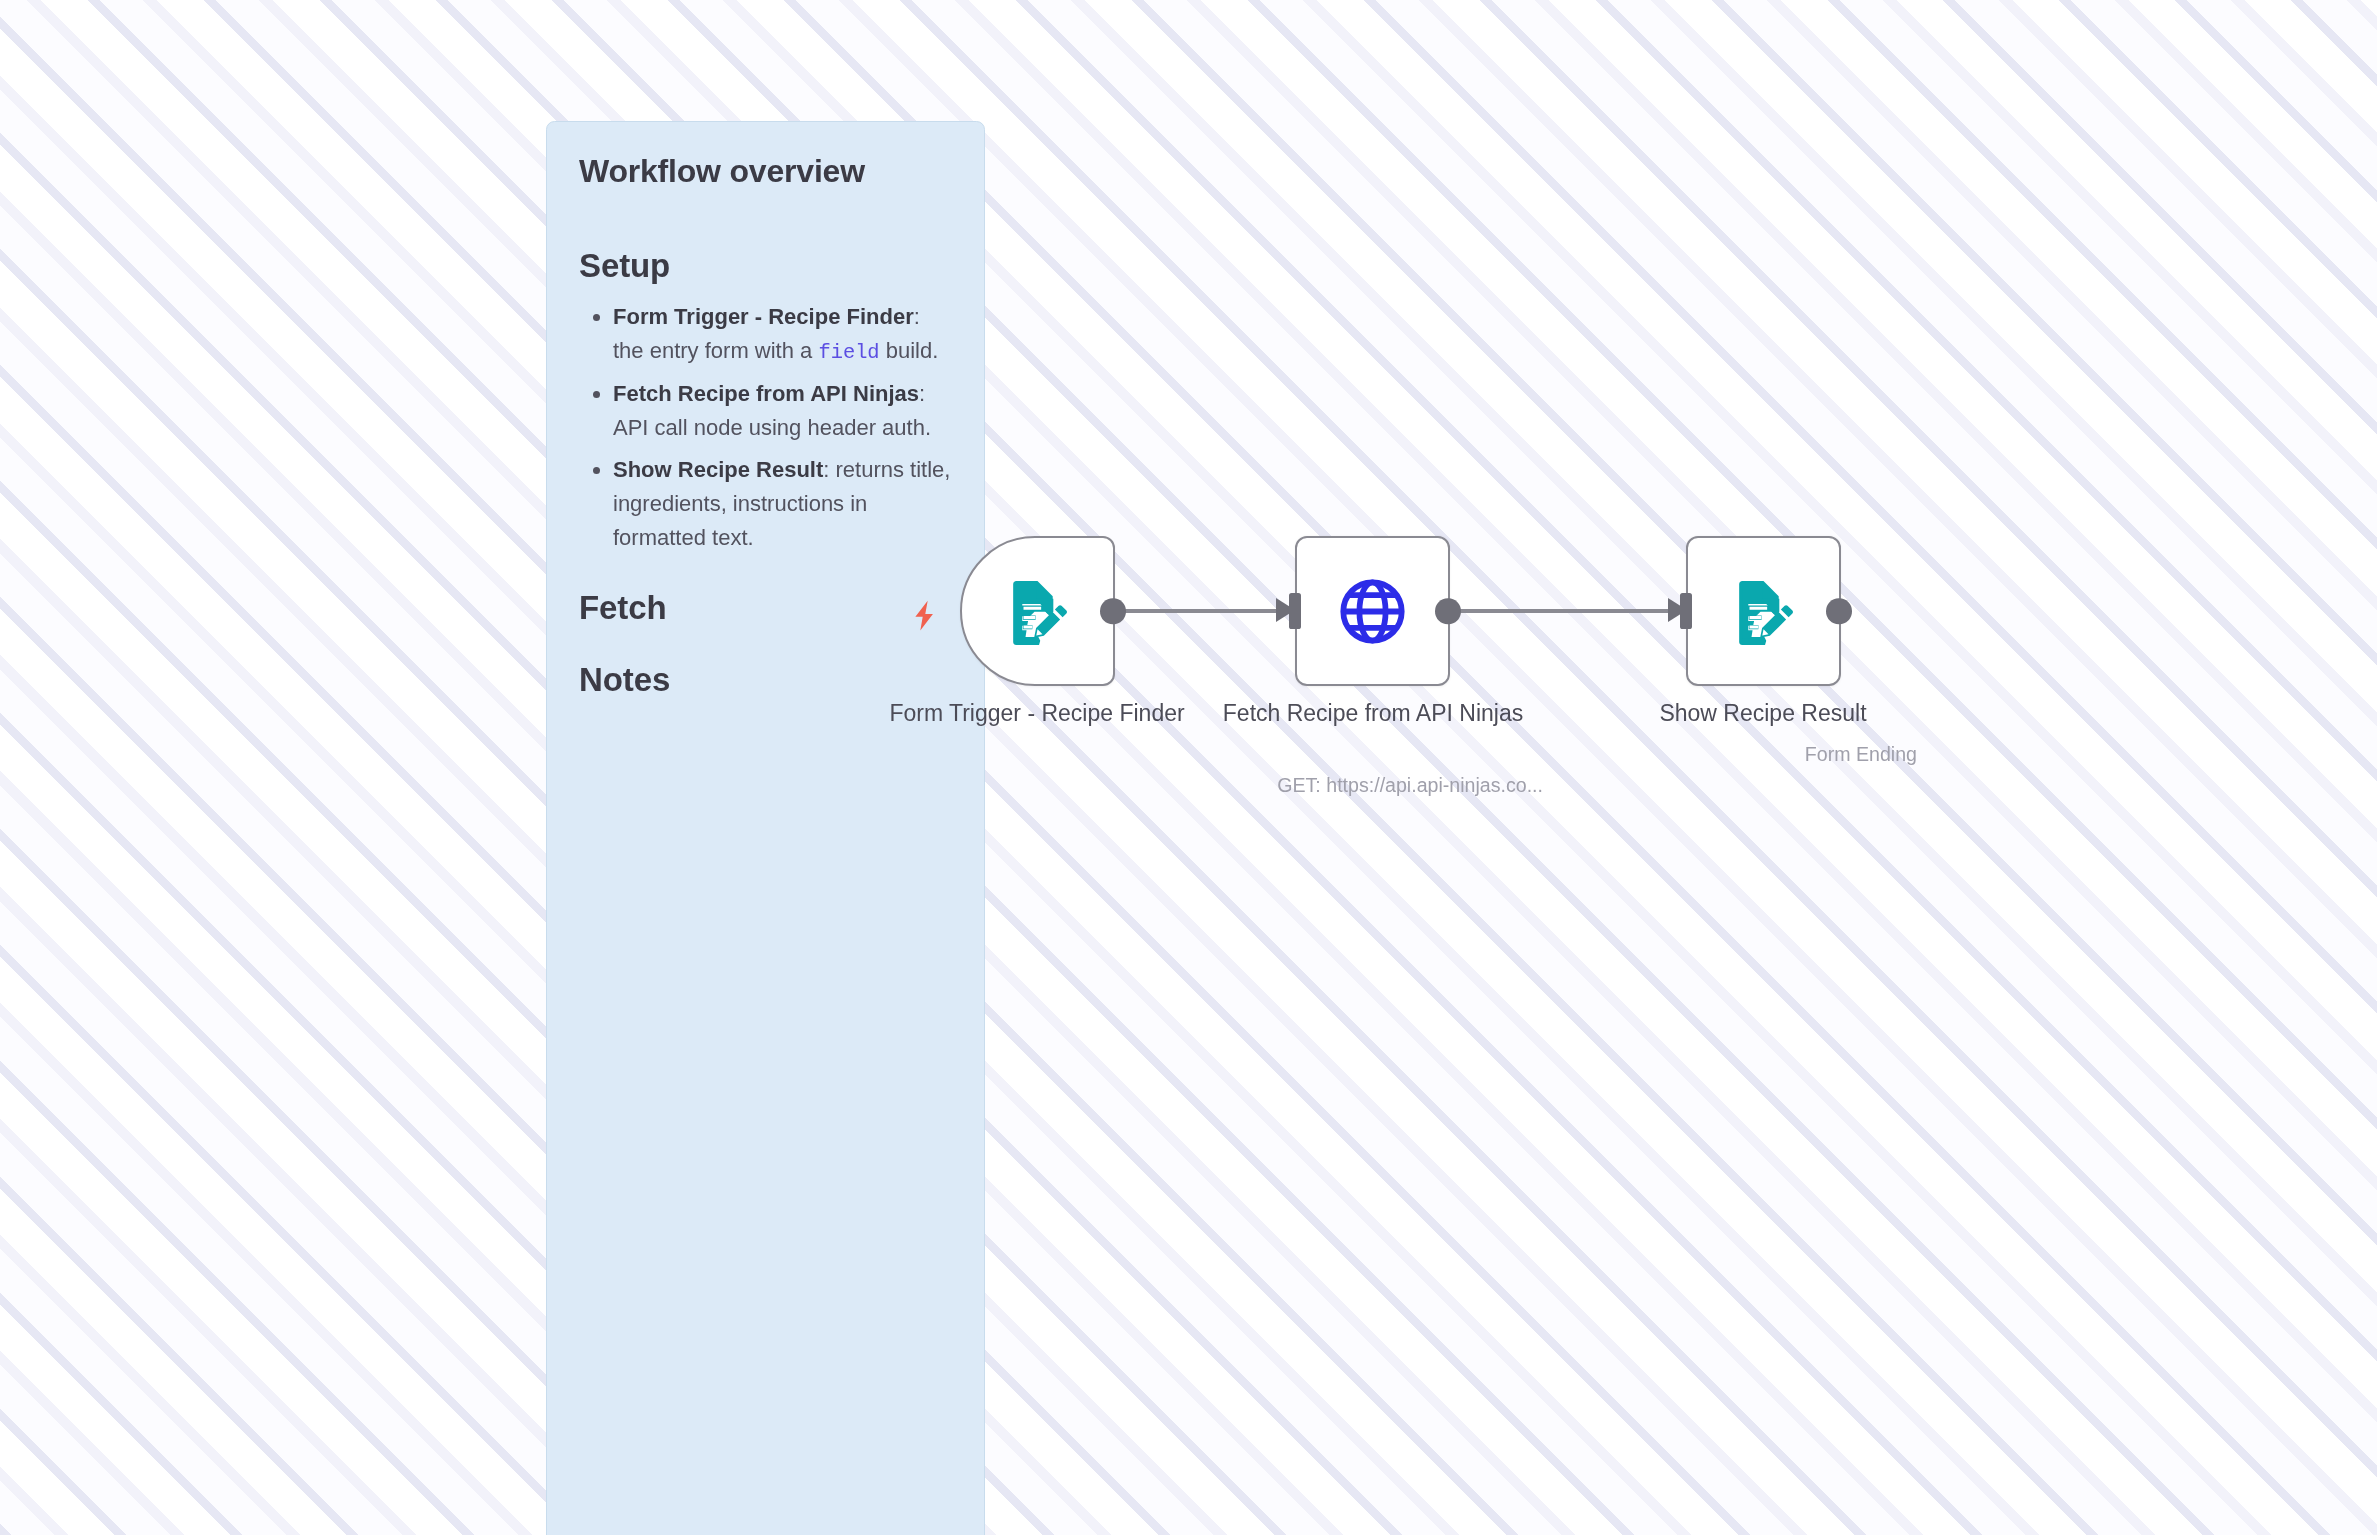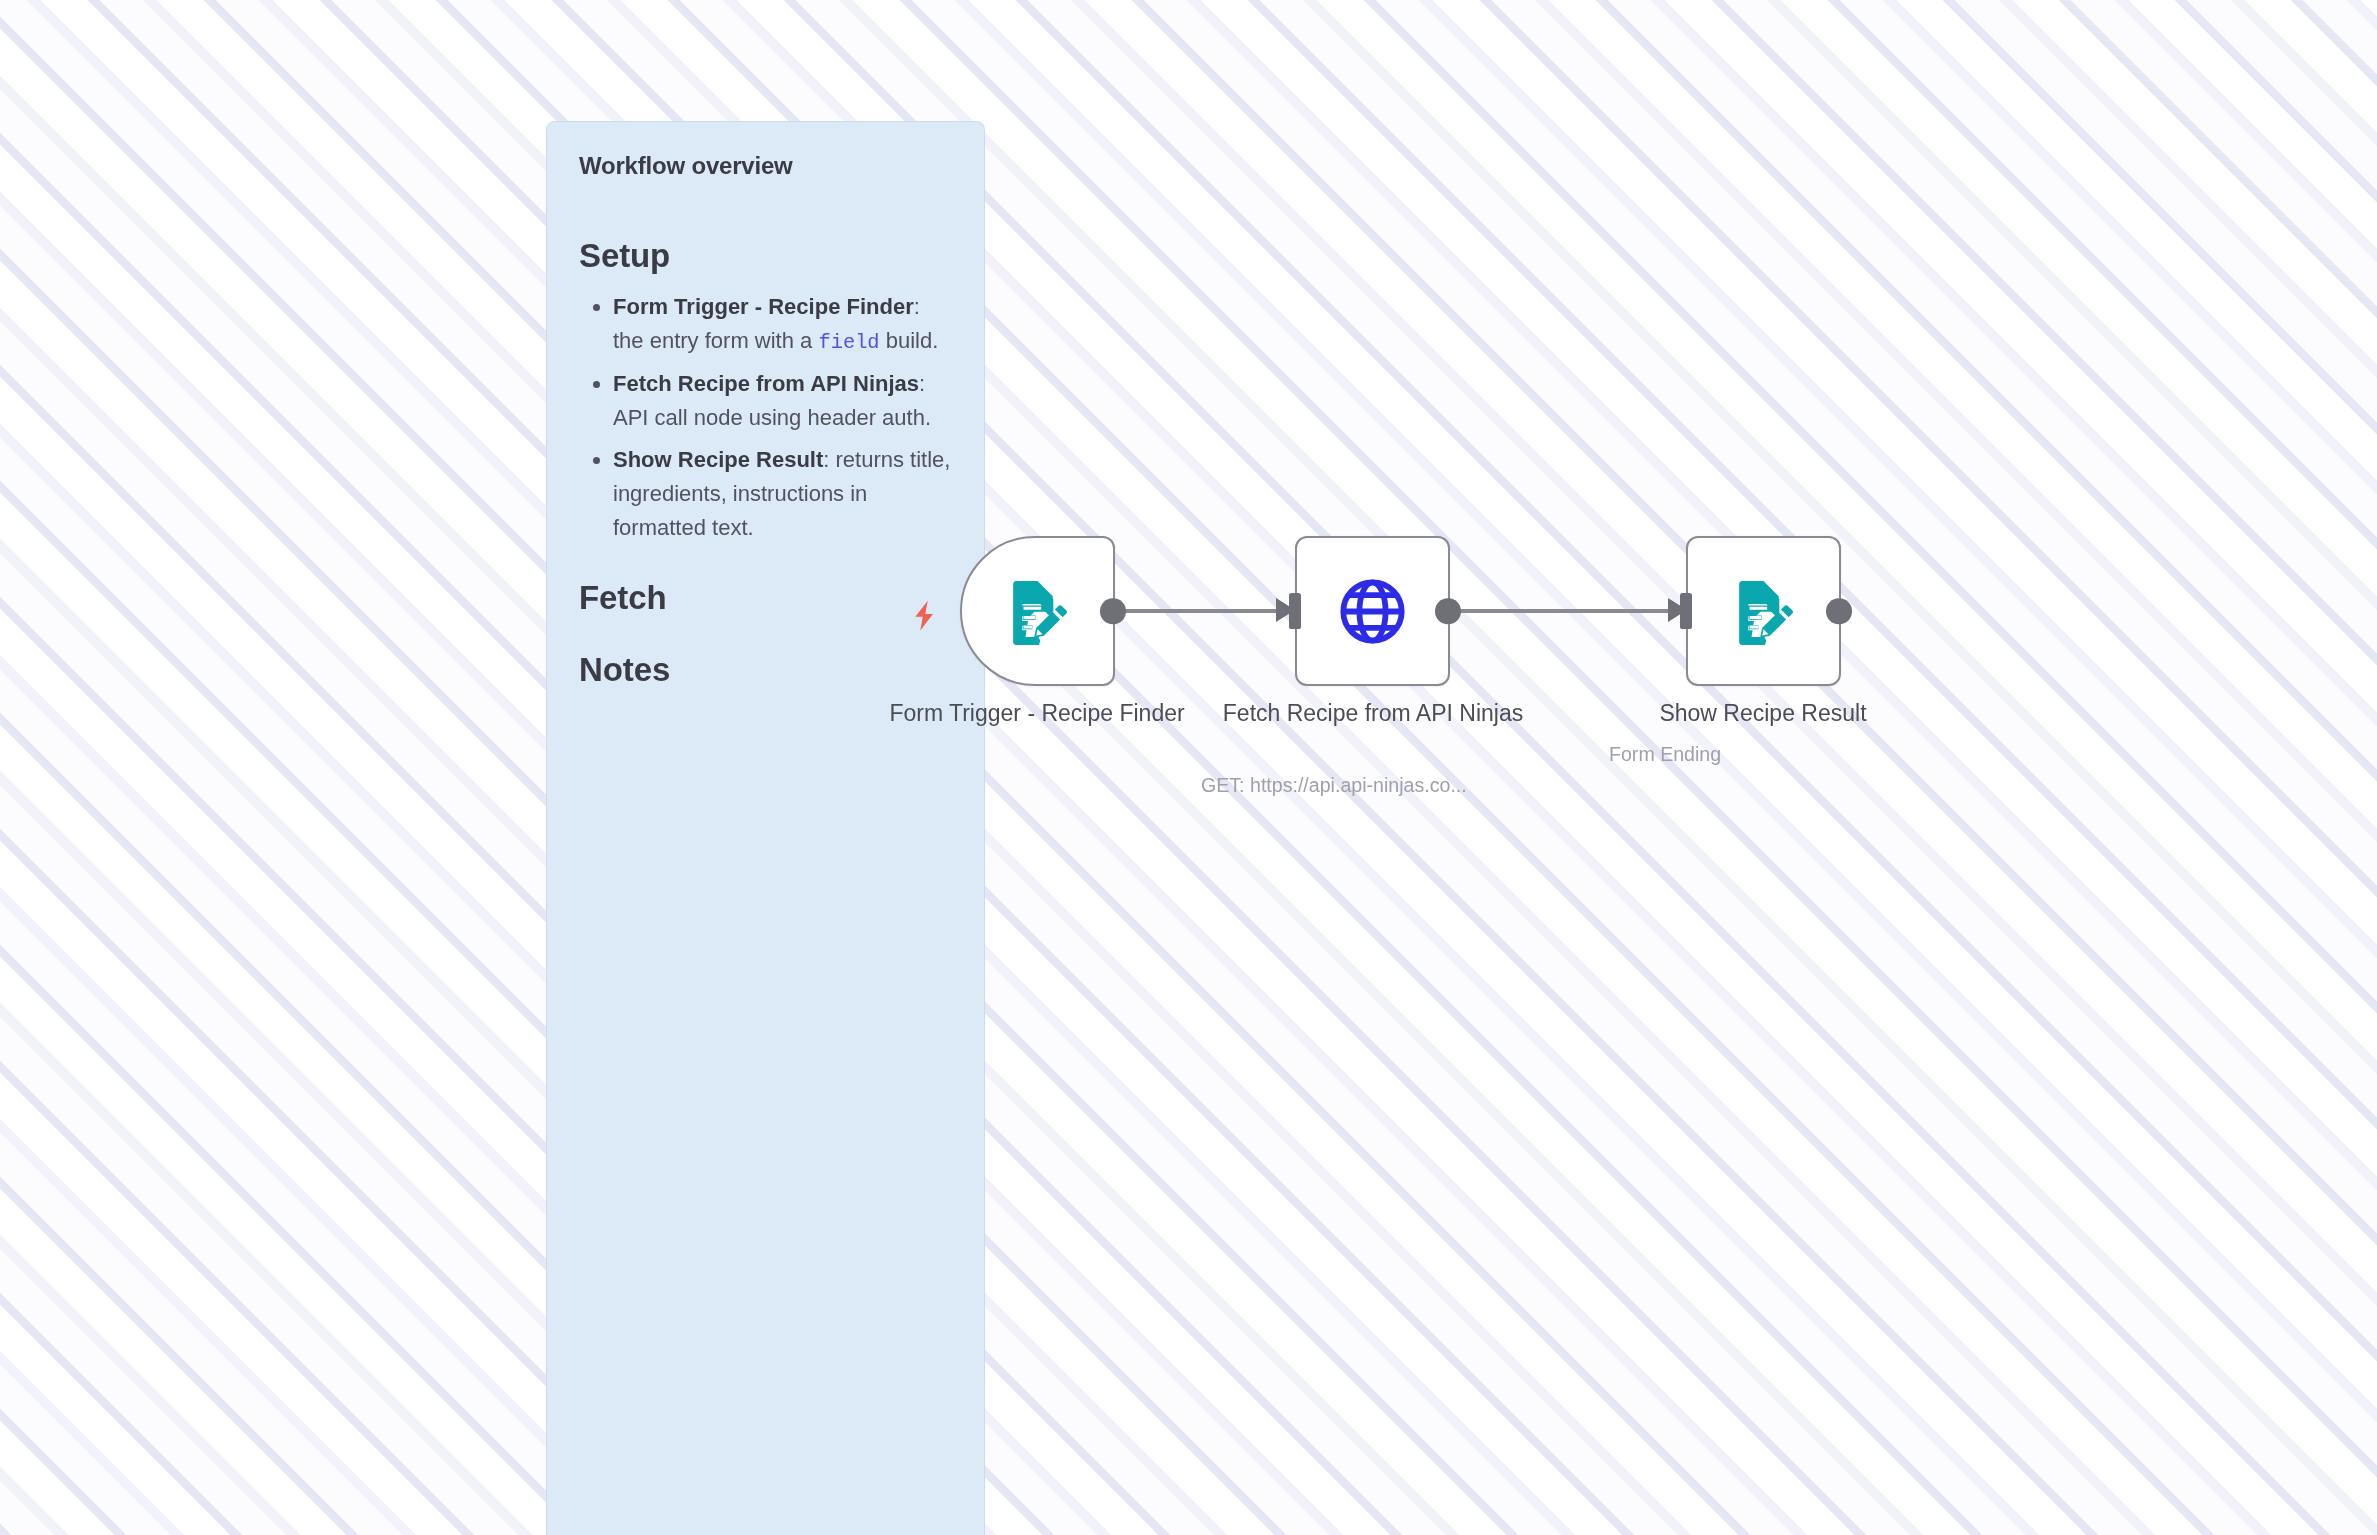--- a/index.html
+++ b/index.html
@@ -43,21 +43,21 @@
     height: 1498px;
     background: #dceaf7;
     border: 0.9px solid #c8dced;
     border-radius: 8.5px;
     padding: 29px 32px 34px 32px;
     color: #4a4a55;
     overflow: hidden;
   }
 
   #sticky-note h1 {
-    font-size: 24px;
+    font-size: 32px;
     line-height: 1.25;
     font-weight: 700;
     color: #3b3b45;
     letter-spacing: -0.2px;
     margin-bottom: 56px;
   }
 
   #sticky-note h2 {
     font-size: 33px;
     font-weight: 700;
@@ -140,21 +140,21 @@
   .node-label {
     position: absolute;
     text-align: center;
     font-size: 23px;
     line-height: 1.28;
     color: #4c4c57;
     font-weight: 400;
   }
   .node-sublabel {
     position: absolute;
-    text-align: left;
+    text-align: right;
     font-size: 19.6px;
     color: #a0a0ab;
     line-height: 1.3;
   }
 
   
   .conn-line {
     position: absolute;
     height: 4.3px;
     background: #8a8a92;

